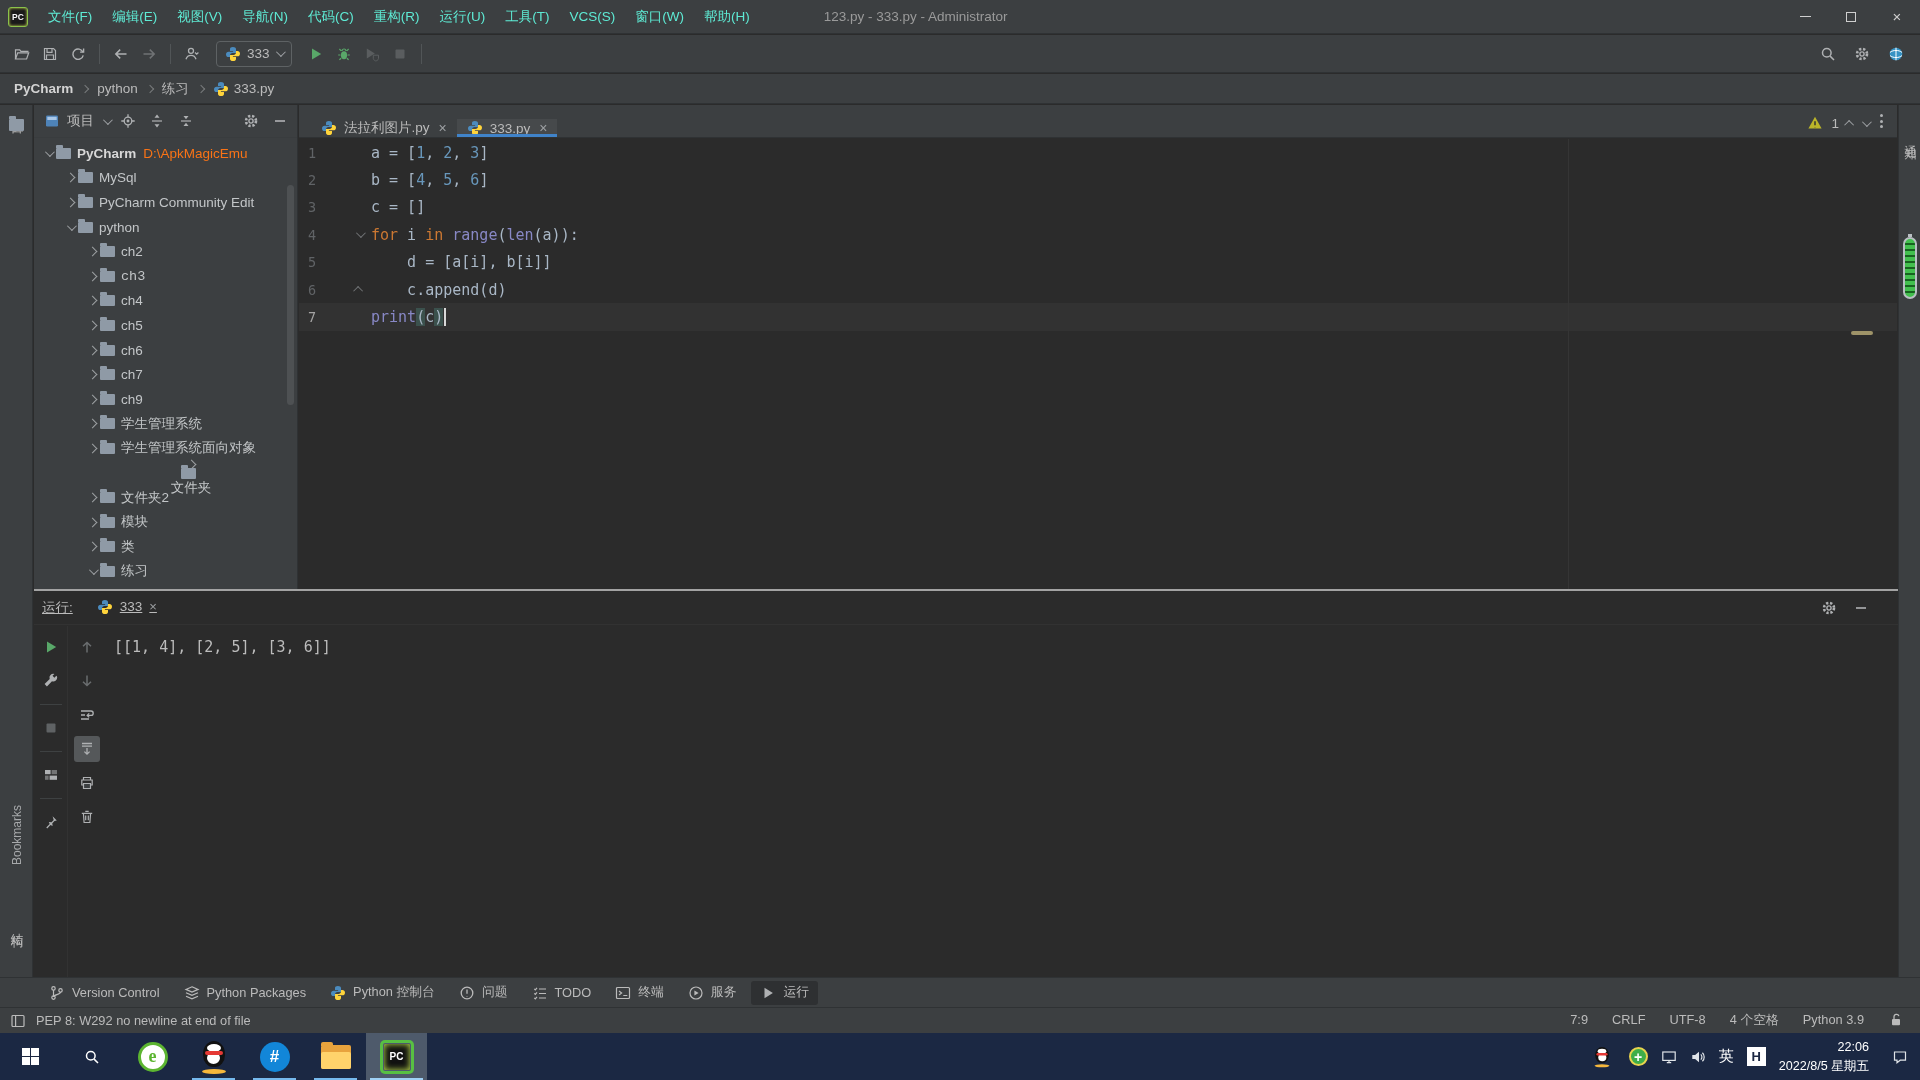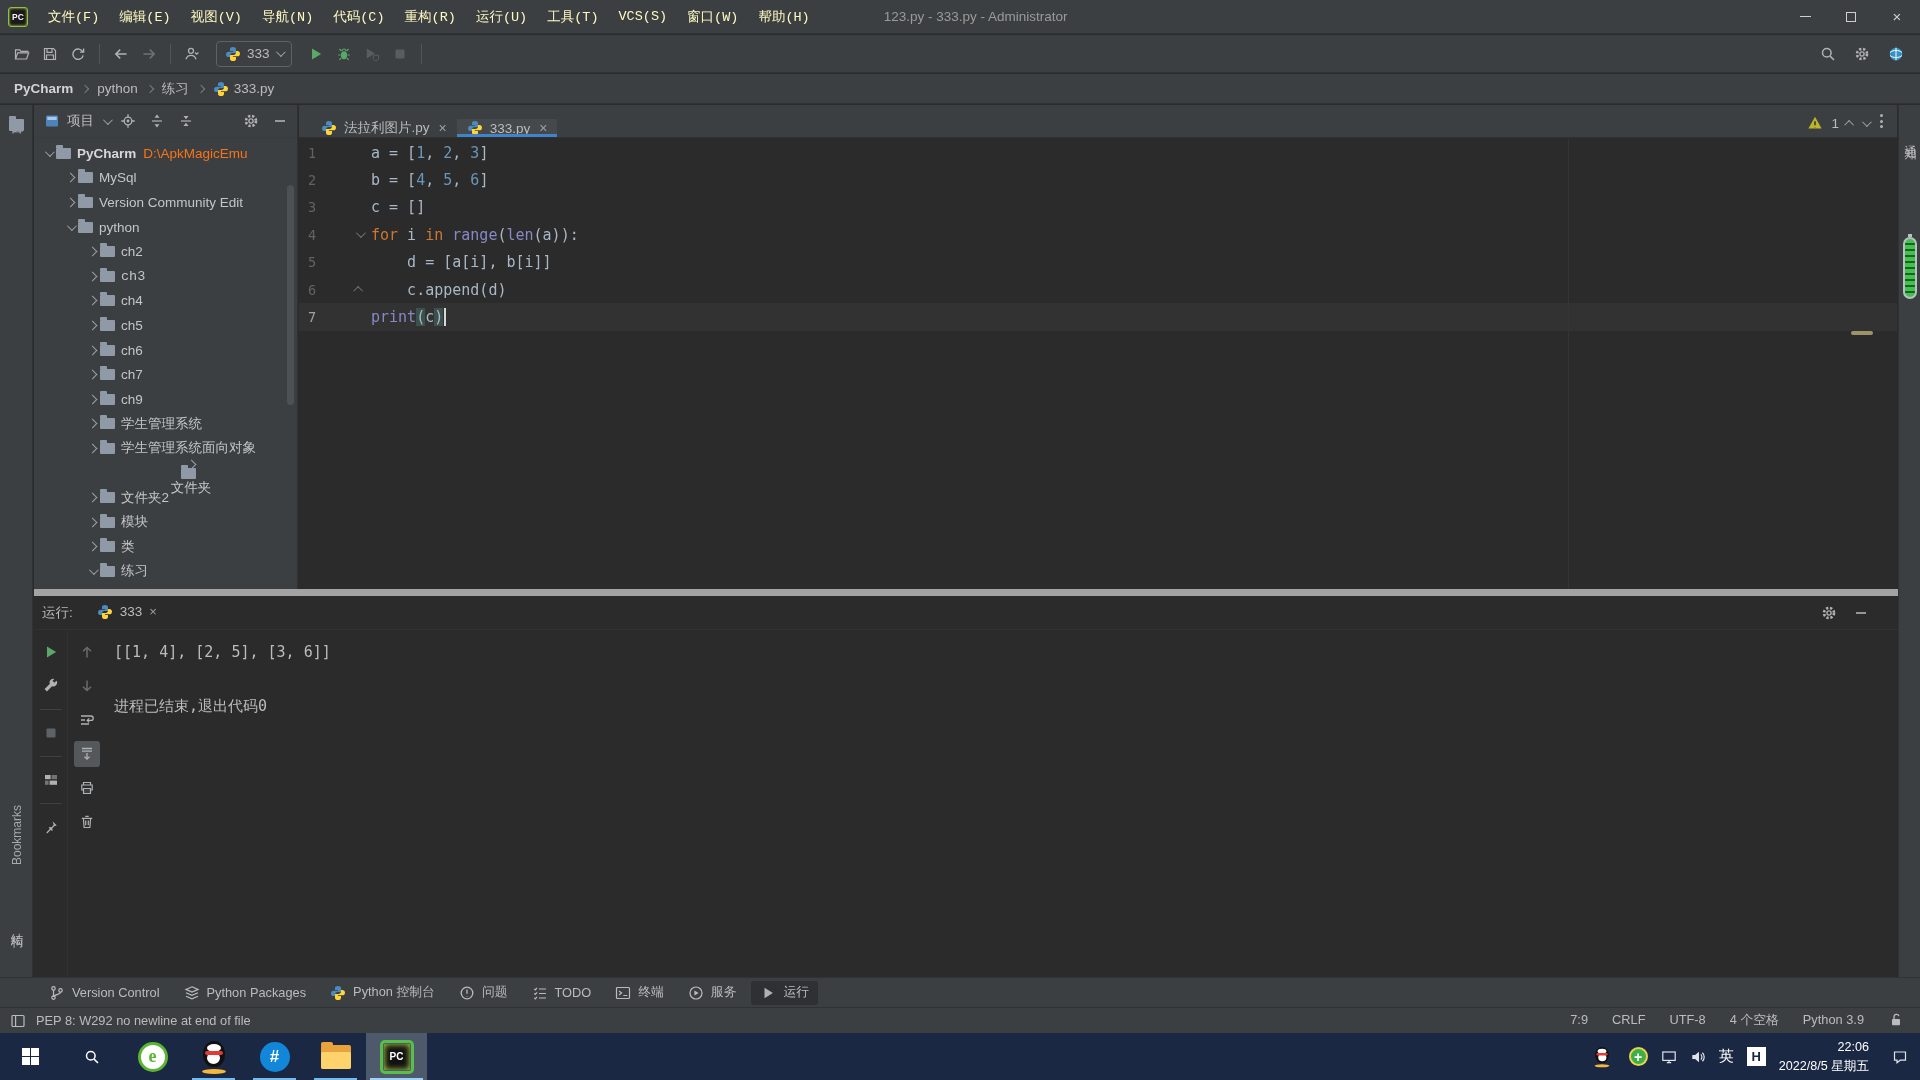--- a/index.html
+++ b/index.html
@@ -3,21 +3,21 @@
 <meta charset="utf-8">
 <style>
   html,body{margin:0;padding:0;width:1920px;height:1080px;overflow:hidden;background:#2b2b2b;}
   *{box-sizing:border-box;}
   .screen{position:relative;width:1920px;height:1080px;font-family:"Liberation Sans",sans-serif;color:#bbbbbb;font-size:13.5px;-webkit-font-smoothing:antialiased;}
 
   
   .titlebar{position:absolute;left:0;top:0;width:1920px;height:34px;background:#3c3f41;border-bottom:1px solid #2f3234;display:flex;align-items:center;}
   .app-logo{width:20px;height:20px;margin:0 10px 0 8px;background:#1a1a1a;border:1.5px solid #8bc34a;border-radius:3px;color:#f5f5f5;font-size:8.5px;font-weight:bold;display:flex;align-items:center;justify-content:center;box-shadow:inset 0 0 3px #d4e157;}
   .menus{display:flex;align-items:center;height:100%;}
-  .menu-item{padding:0 10px;height:100%;display:flex;align-items:center;color:#fef9c3;cursor:default;font-family:Liberation Mono, monospace;}
+  .menu-item{padding:0 10px;height:100%;display:flex;align-items:center;color:#5eead4;cursor:default;}
   .win-title{margin-left:64px;color:#9a9a9a;font-size:13.5px;}
   .win-controls{margin-left:auto;display:flex;height:100%;}
   .wc{width:46px;height:100%;display:flex;align-items:center;justify-content:center;color:#cfcfcf;font-size:15px;}
   .wc .dash{width:11px;height:1.5px;background:#cfcfcf;}
   .wc .box{width:10px;height:10px;border:1.2px solid #cfcfcf;}
 
   
   .toolbar{position:absolute;left:0;top:35px;width:1920px;height:38px;background:#3c3f41;border-bottom:1px solid #2f3234;display:flex;align-items:center;padding-left:8px;}
   .tbtn{width:28px;height:26px;display:flex;align-items:center;justify-content:center;border-radius:3px;color:#afb1b3;}
   .tbtn svg{width:17px;height:17px;}
@@ -91,21 +91,21 @@
   .inspect-widget svg{width:14px;height:14px;}
   .stripe-mark{position:absolute;right:24px;top:226px;width:22px;height:4px;background:#9e9368;border-radius:2px;}
 
   
   .right-stripe{position:absolute;left:1898px;top:0;width:22px;height:872px;background:#3c3f41;border-left:1px solid #2f3234;}
   .notif-tab{position:absolute;left:0;top:30px;width:22px;display:flex;justify-content:center;color:#bbbbbb;font-size:12.5px;}
   .capsule{position:absolute;left:4px;top:132px;width:14px;height:62px;border:2px solid #b9bfc3;border-radius:8px;background:repeating-linear-gradient(180deg,#43c04e 0 4px,#17641f 4px 6px);}
   .capsule::before{content:"";position:absolute;left:3px;top:-5px;width:4px;height:3px;background:#b9bfc3;}
 
   
-  .run-panel{position:absolute;left:34px;top:484px;width:1864px;height:388px;background:#2b2b2b;border-top:7px solid #a3a3a3;}
+  .run-panel{position:absolute;left:34px;top:484px;width:1864px;height:388px;background:#2b2b2b;border-top:2px solid #a3a3a3;text-decoration:underline;}
   .rp-header{height:34px;display:flex;align-items:center;padding-left:8px;border-bottom:1px solid #323232;}
   .rp-label{color:#bbbbbb;margin-right:16px;}
   .rp-tab{display:flex;align-items:center;gap:7px;height:100%;padding:0 8px;border-bottom:2px solid transparent;}
   .rp-tab svg{width:15px;height:15px;}
   .rp-tab .close{color:#9da0a3;font-size:13px;}
   .rp-header-right{margin-left:auto;display:flex;gap:10px;padding-right:26px;}
   .rp-body{position:absolute;left:0;top:35px;width:1864px;height:353px;}
   .rp-col1{position:absolute;left:0;top:0;width:34px;height:353px;border-right:1px solid #323232;display:flex;flex-direction:column;align-items:center;padding-top:8px;}
   .rp-col2{position:absolute;left:36px;top:0;width:34px;height:353px;display:flex;flex-direction:column;align-items:center;padding-top:8px;}
   .rbtn{width:26px;height:26px;display:flex;align-items:center;justify-content:center;border-radius:3px;margin-bottom:8px;color:#afb1b3;}
@@ -387,21 +387,21 @@
               <span class="cv right"></span>
             </span>
             <span class="folder"></span>
             <span>MySql</span>
           </div>
           <div class="tree-row" style="padding-left: 28px;">
             <span class="chev-c">
               <span class="cv right"></span>
             </span>
             <span class="folder"></span>
-            <span>Version Community Edit</span>
+            <span>PyCharm Community Edit</span>
           </div>
           <div class="tree-row" style="padding-left: 28px;">
             <span class="chev-c">
               <span class="cv down"></span>
             </span>
             <span class="folder"></span>
             <span>python</span>
           </div>
           <div class="tree-row" style="padding-left: 50px;">
             <span class="chev-c">
@@ -690,21 +690,20 @@
             </span>
             <span class="rbtn">
               <svg viewBox="0 0 16 16" fill="none" stroke="#AFB1B3" stroke-width="1.2" style="width: 16px; height: 16px; display: block;">
                 <path d="M2.8 4.3h10.4M6.3 2.3h3.4M4.4 4.3l.7 9.2h5.8l.7-9.2M6.7 6.5v4.8M9.3 6.5v4.8"></path>
               </svg>
             </span>
           </div>
         <div class="console" id="console">
             <div class="console-line">[[1, 4], [2, 5], [3, 6]]</div>
             <div class="console-line">&nbsp;</div>
-            <div class="console-line">进程已结束,退出代码0</div>
           </div>
       </div>
     </div>
 
   </div>
 
   <div class="tw-bar" id="tw-bar">
       <span class="tw-item">
         <span>
           <svg viewBox="0 0 16 16" fill="none" stroke="currentColor" stroke-width="1.2" style="width: 16px; height: 16px; display: block;">

